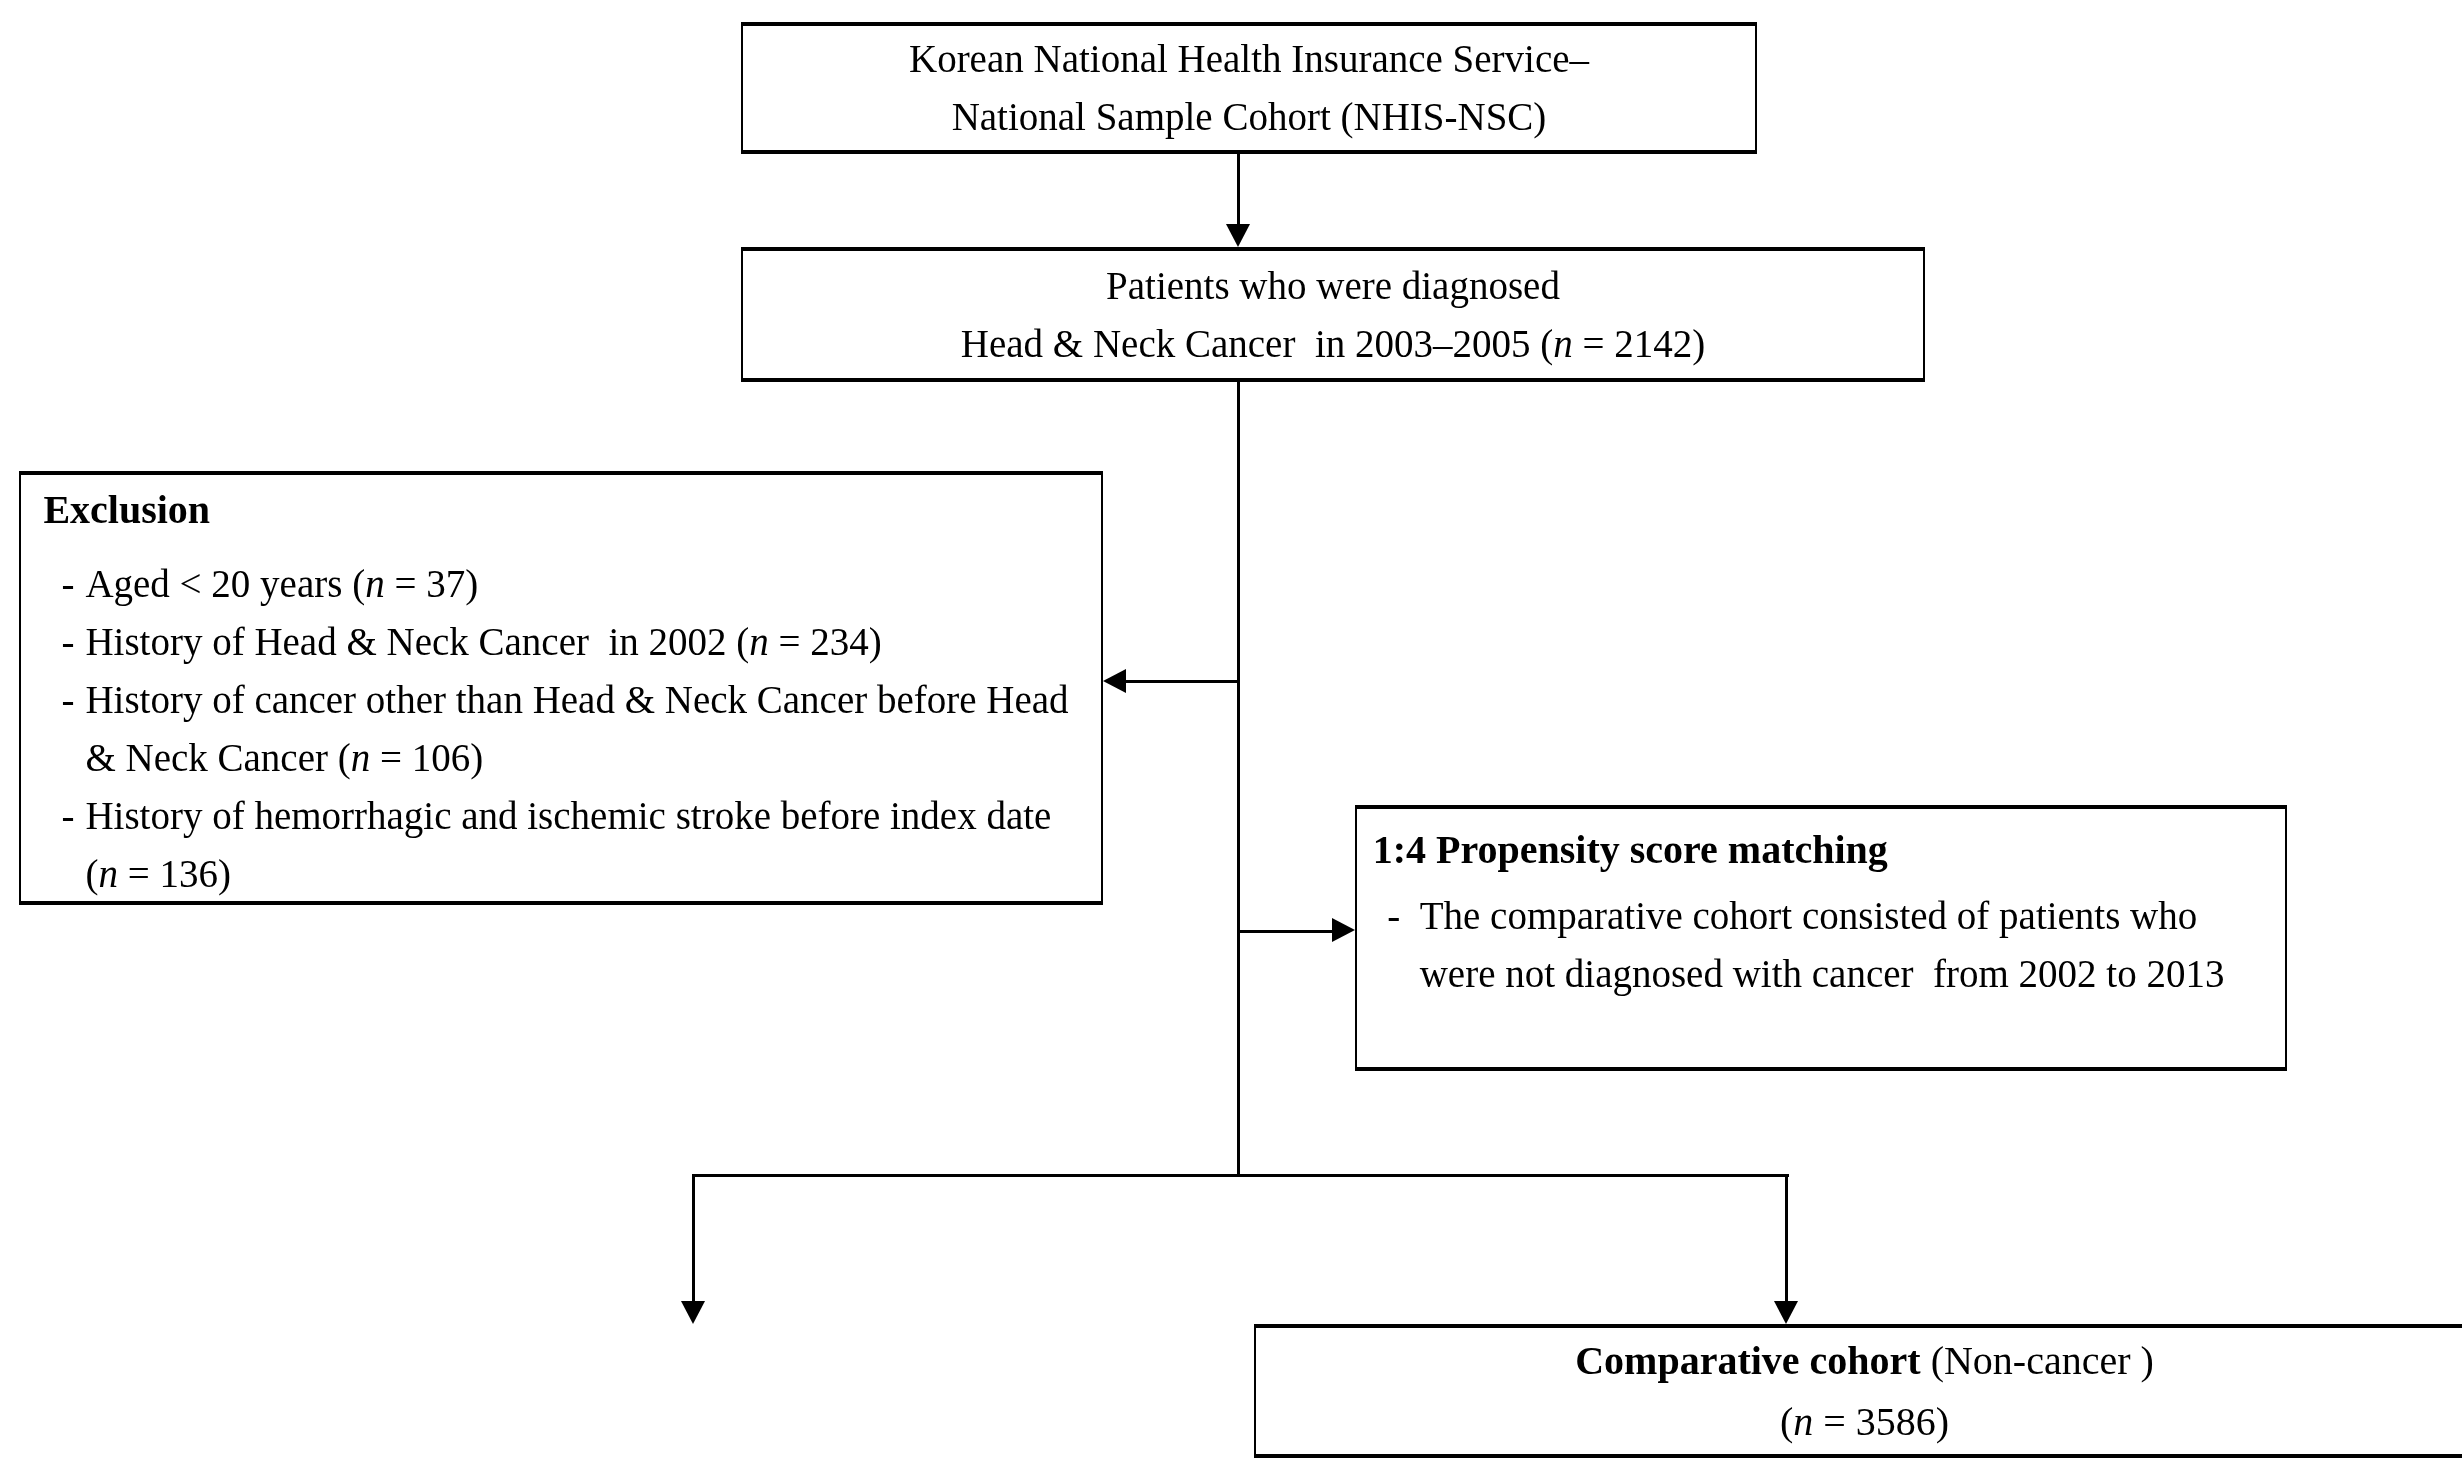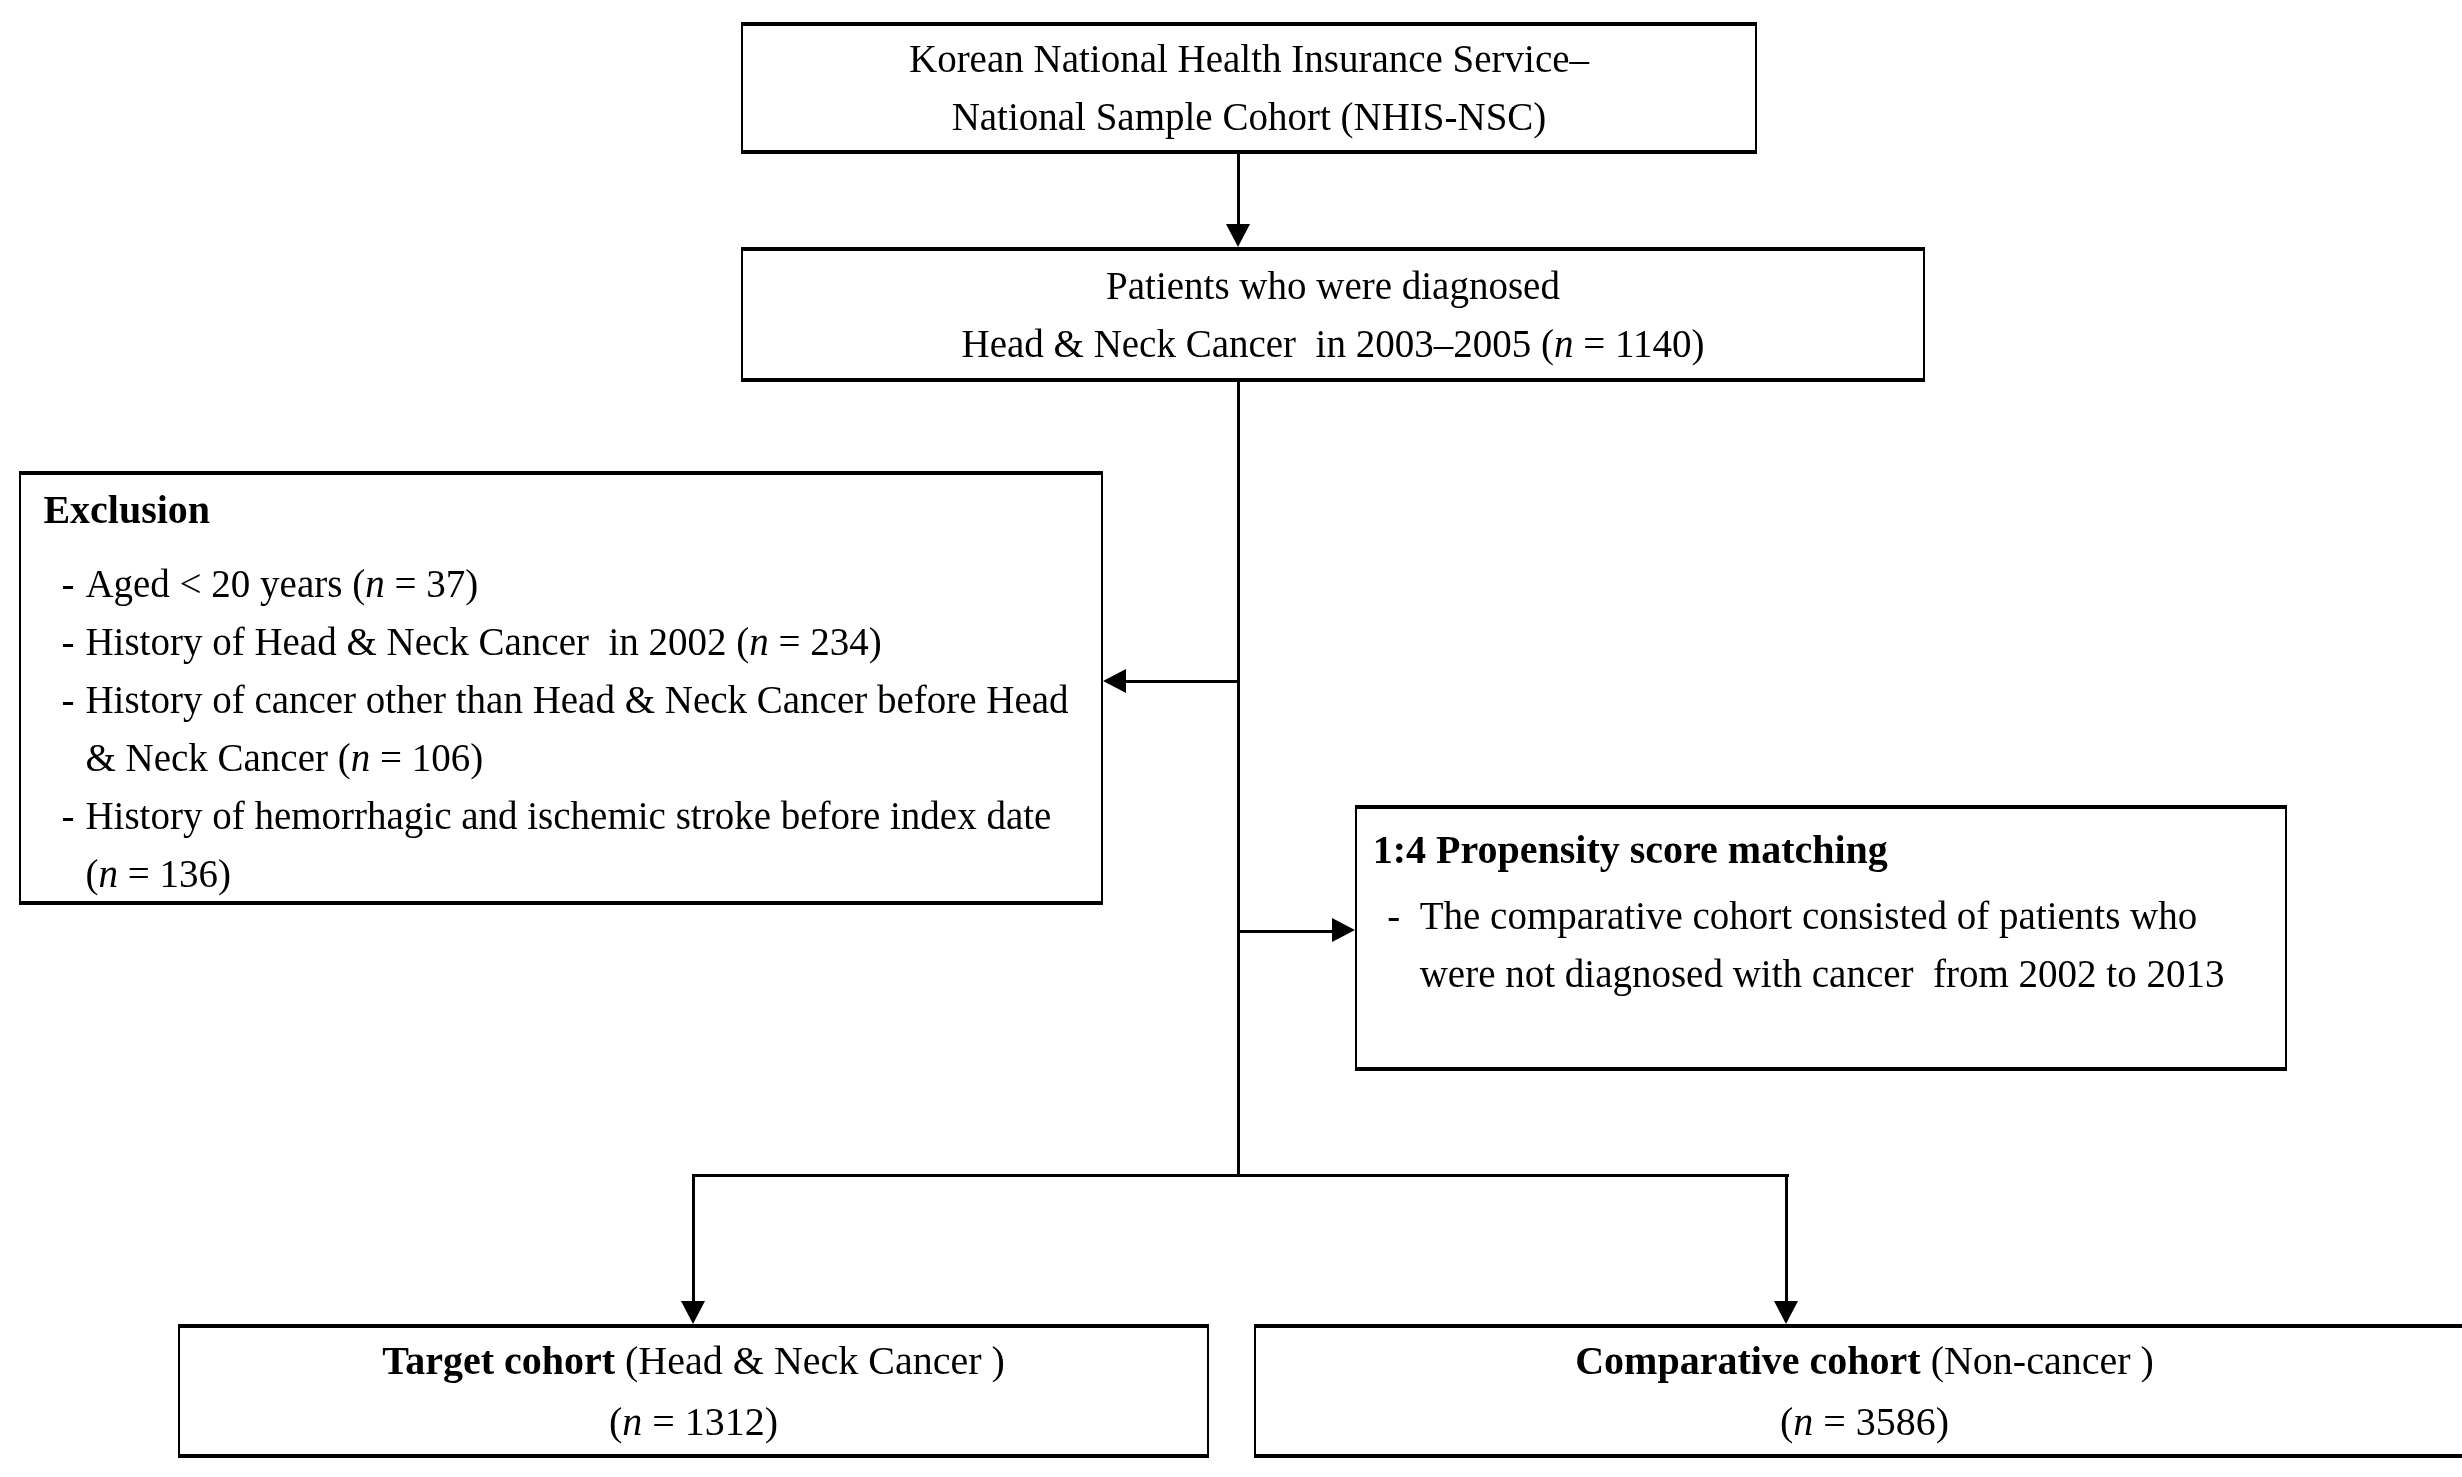--- a/index.html
+++ b/index.html
@@ -102,21 +102,21 @@
   <div class="box center-box" id="source-box">
     <div class="tline">Korean National Health Insurance Service–</div>
     <div class="tline">National Sample Cohort (NHIS-NSC)</div>
   </div>
 
   <div class="vline" id="conn-source-diag"></div>
   <div class="arr-down" id="arrow-source-diag"></div>
 
   <div class="box center-box" id="diagnosed-box">
     <div class="tline">Patients who were diagnosed</div>
-    <div class="tline"><span>Head &amp; Neck Cancer  in 2003–2005 (</span><span class="nvar">n</span><span> = 1140)</span></div>
+    <div class="tline"><span>Head &amp; Neck Cancer  in 2003–2005 (</span><span class="nvar">n</span><span> = 2142)</span></div>
   </div>
 
   <div class="vline" id="conn-main"></div>
 
   <div class="hline" id="conn-exclusion"></div>
   <div class="arr-left" id="arrow-exclusion"></div>
 
   <div class="box" id="exclusion-box">
     <div class="panel-title">Exclusion</div>
     <ul class="bullet-list">
@@ -151,24 +151,20 @@
       </li>
     </ul>
   </div>
 
   <div class="hline" id="conn-branch"></div>
   <div class="vline" id="conn-branch-left"></div>
   <div class="arr-down" id="arrow-target"></div>
   <div class="vline" id="conn-branch-right"></div>
   <div class="arr-down" id="arrow-comparative"></div>
 
-  <div class="box center-box" id="target-box">
-    <div class="bline"><b>Target cohort</b><span> (Head &amp; Neck Cancer )</span></div>
-    <div class="bline"><span>(</span><span class="nvar">n</span><span> = 1312)</span></div>
-  </div>
 
   <div class="box center-box" id="comparative-box">
     <div class="bline"><b>Comparative cohort</b><span> (Non-cancer )</span></div>
     <div class="bline"><span>(</span><span class="nvar">n</span><span> = 3586)</span></div>
   </div>
 
 </div>
 
 
 </body></html>

